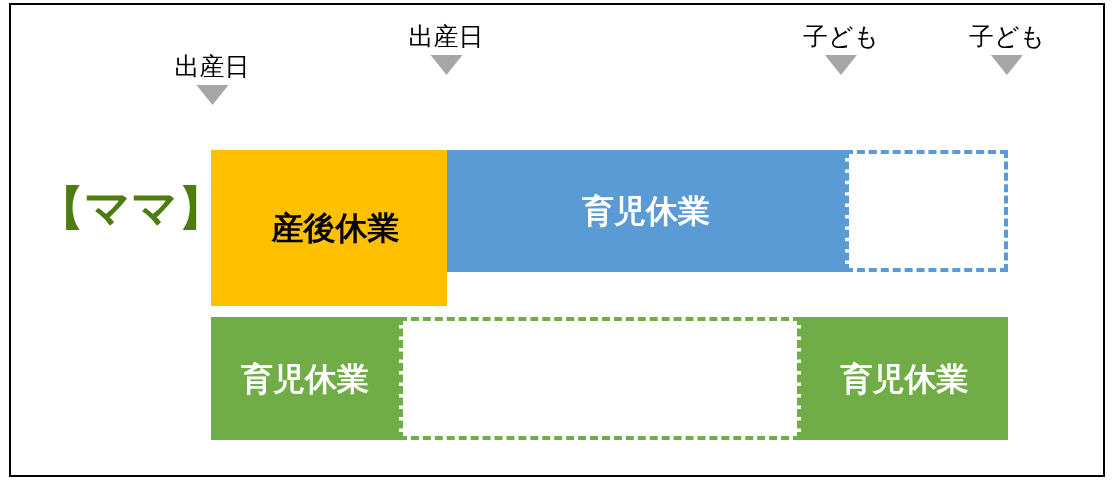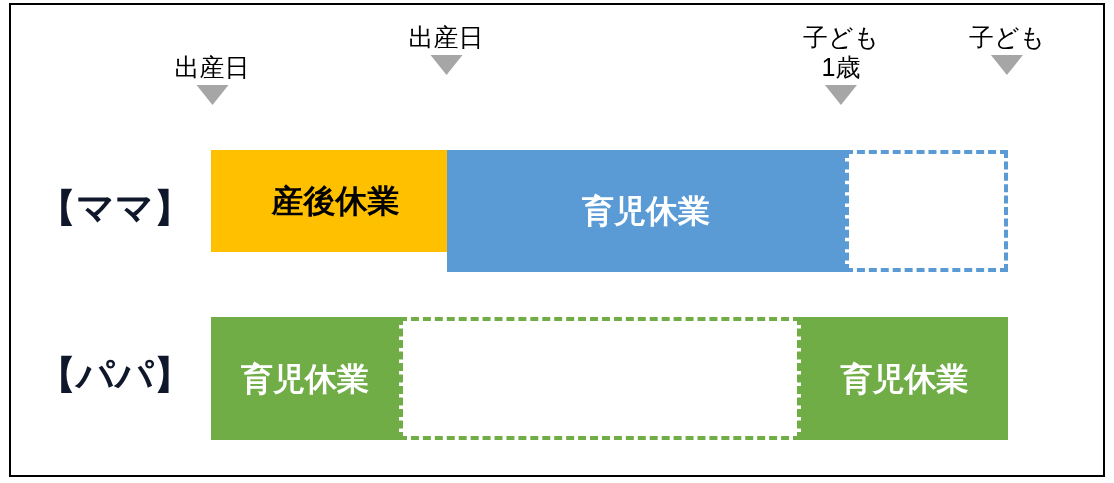--- a/index.html
+++ b/index.html
@@ -27,22 +27,22 @@
     width: 1096px;
     height: 474px;
     border: 2px solid #000000;
     box-sizing: border-box;
   }
 
   
   .marker {
     position: absolute;
     transform: translateX(-50%);
-    text-align: center;
     white-space: nowrap;
+    font-family: Liberation Serif, serif;
   }
   .marker .mk-label {
     font-size: 25px;
     line-height: 30px;
     color: #000000;
     letter-spacing: 0px;
   }
   .marker .mk-label .l2 {
     display: block;
   }
@@ -51,23 +51,23 @@
     height: 0;
     margin: 3px auto 0 auto;
     border-left: 16px solid transparent;
     border-right: 16px solid transparent;
     border-top: 20px solid #a6a6a6;
   }
 
   
   .row-label {
     position: absolute;
-    font-size: 38px;
+    font-size: 46px;
     line-height: 40px;
-    color: #0f172a;
+    color: #4d7c0f;
     font-weight: bold;
     white-space: nowrap;
   }
 
   
   .bar {
     position: absolute;
     box-sizing: border-box;
     display: flex;
     align-items: center;
@@ -114,47 +114,45 @@
   <div class="marker" style="left:446px; top:22px;">
     <div class="mk-label">
       <span>出産日</span>
     </div>
     <div class="mk-tri"></div>
   </div>
 
   <div class="marker" style="left:841px; top:22px;">
     <div class="mk-label">
       <span>子ども</span>
-      <span class="l2">1歳</span>
     </div>
     <div class="mk-tri"></div>
   </div>
 
   <div class="marker" style="left:1007px; top:22px;">
     <div class="mk-label">
       <span>子ども</span>
     </div>
     <div class="mk-tri"></div>
   </div>
 
   <div class="row-label" style="left:38px; top:188px;">【ママ】</div>
 
-  <div class="bar solid-yellow" style="left:211px; top:150px; width:236px; height:102px;padding-left:13px;">
+  <div class="bar solid-yellow" style="left:211px; top:150px; width:236px; height:156px;padding-left:13px;">
     <span class="bar-text">産後休業</span>
   </div>
 
   <div class="bar solid-blue" style="left:447px; top:150px; width:398px; height:122px;">
     <span class="bar-text">育児休業</span>
   </div>
 
   <div class="bar dashed-blue" style="left:845px; top:150px; width:163px; height:122px;">
     <span class="bar-text"></span>
   </div>
 
-  <div class="row-label" style="left:38px; top:355px;">【パパ】</div>
 
   <div class="bar solid-green" style="left:211px; top:317px; width:188px; height:123px;">
     <span class="bar-text">育児休業</span>
   </div>
 
   <div class="bar dashed-green" style="left:399px; top:317px; width:402px; height:123px;">
     <span class="bar-text"></span>
   </div>
 
   <div class="bar solid-green" style="left:801px; top:317px; width:207px; height:123px;">

